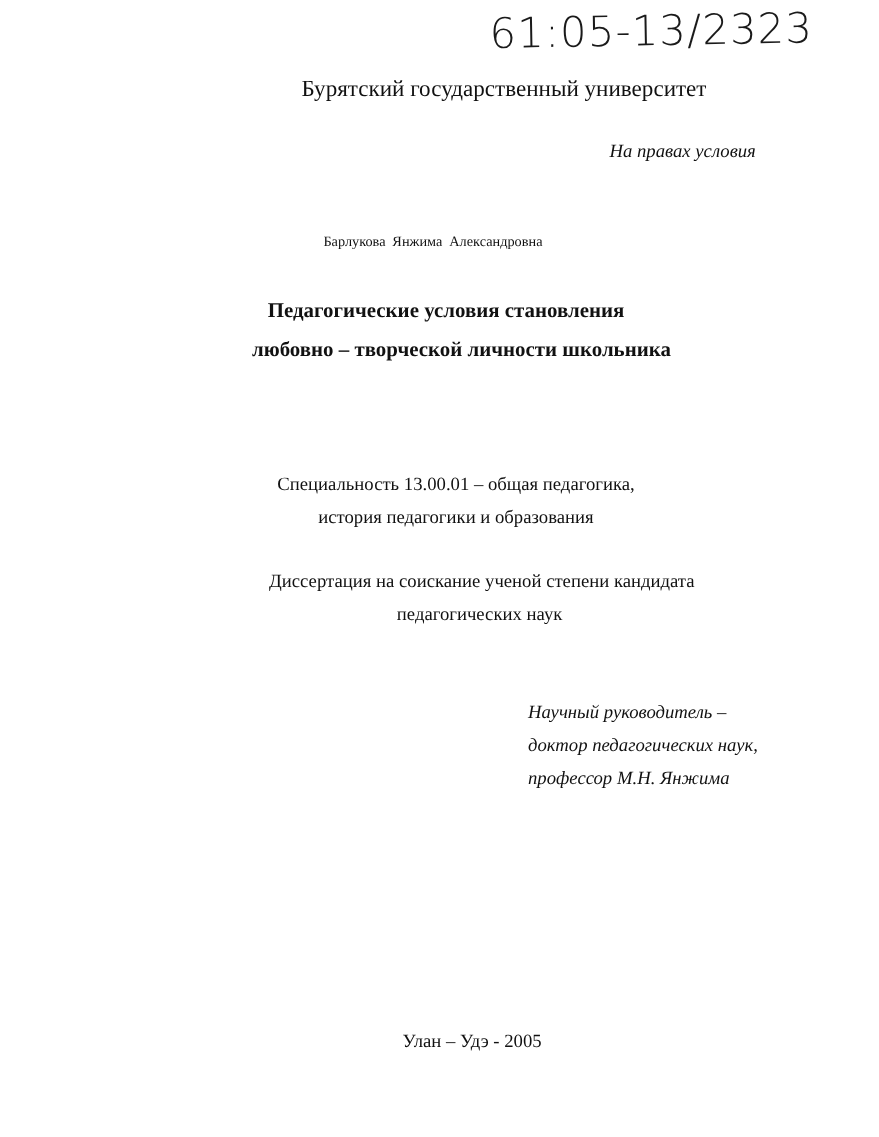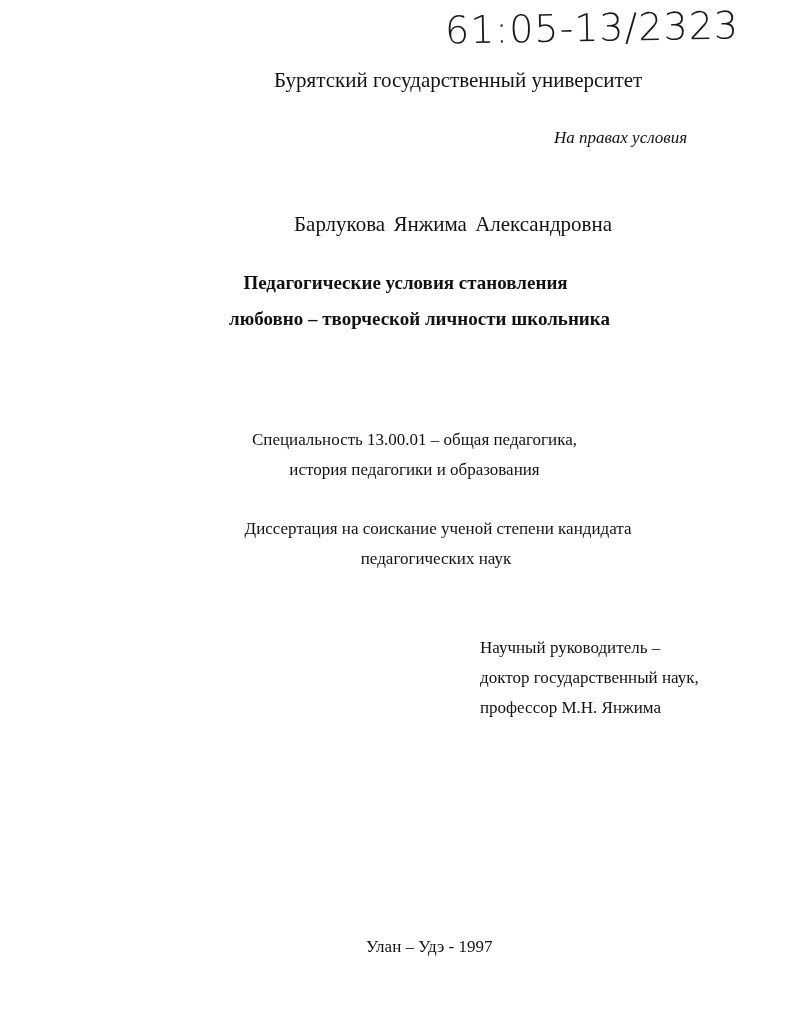--- a/index.html
+++ b/index.html
@@ -4,30 +4,30 @@
   <style>
     html, body { margin: 0; padding: 0; background: #ffffff; }
     body { width: 799px; height: 1034px; position: relative; overflow: hidden;
            font-family: "Liberation Serif", "DejaVu Serif", serif; color: #111; }
     .abs { position: absolute; white-space: nowrap; }
     .handwritten { left: 445px; top: 6px; font-family: "DejaVu Sans", sans-serif;
                    font-size: 38px; letter-spacing: 1px; color: #1a1a1a; font-weight: 300;
                    transform: rotate(-1deg); }
     .univ { left: 274px; top: 68px; font-size: 21px; }
     .rights { left: 554px; top: 128px; font-size: 17px; font-style: italic; }
-    .author { left: 294px; top: 212px; font-size: 21px; word-spacing: 3px; }
+    .author { left: 294px; top: 212px; font-size: 13px; word-spacing: 3px; }
     .title { left: 0; width: 799px; text-align: center; font-size: 19px; font-weight: bold; }
     .t1 { top: 272px; left: 6px; }
     .t2 { top: 308px; left: 0px; padding-left: 20px; }
     .center { left: 0; width: 829px; text-align: center; font-size: 17px; }
     .s1 { top: 430px; }
     .s2 { top: 460px; }
     .d1 { top: 519px; left: -12px; width: 900px; }
     .d2 { top: 549px; left: -14px; width: 900px; }
-    .sup { left: 480px; font-size: 17px; }
+    .sup { left: 480px; font-size: 17px; font-style: italic; }
     .sup1 { top: 638px; }
     .sup2 { top: 668px; }
     .sup3 { top: 698px; }
     .city { left: 366px; top: 937px; font-size: 17px; }
   </style>
 </head>
 <body>
 
 <div class="abs handwritten">61:05-13/2323</div>
 
@@ -40,16 +40,16 @@
 <div class="abs title t1">Педагогические условия становления</div>
 <div class="abs title t2">любовно – творческой личности школьника</div>
 
 <div class="abs center s1">Специальность 13.00.01 – общая педагогика,</div>
 <div class="abs center s2">история педагогики и образования</div>
 
 <div class="abs center d1">Диссертация на соискание ученой степени кандидата</div>
 <div class="abs center d2">педагогических наук</div>
 
 <div class="abs sup sup1">Научный руководитель –</div>
-<div class="abs sup sup2">доктор государственный наук,</div>
+<div class="abs sup sup2">доктор педагогических наук,</div>
 <div class="abs sup sup3">профессор  М.Н. Янжима</div>
 
-<div class="abs city">Улан – Удэ - 1997</div>
+<div class="abs city">Улан – Удэ - 2005</div>
 
 </body></html>

